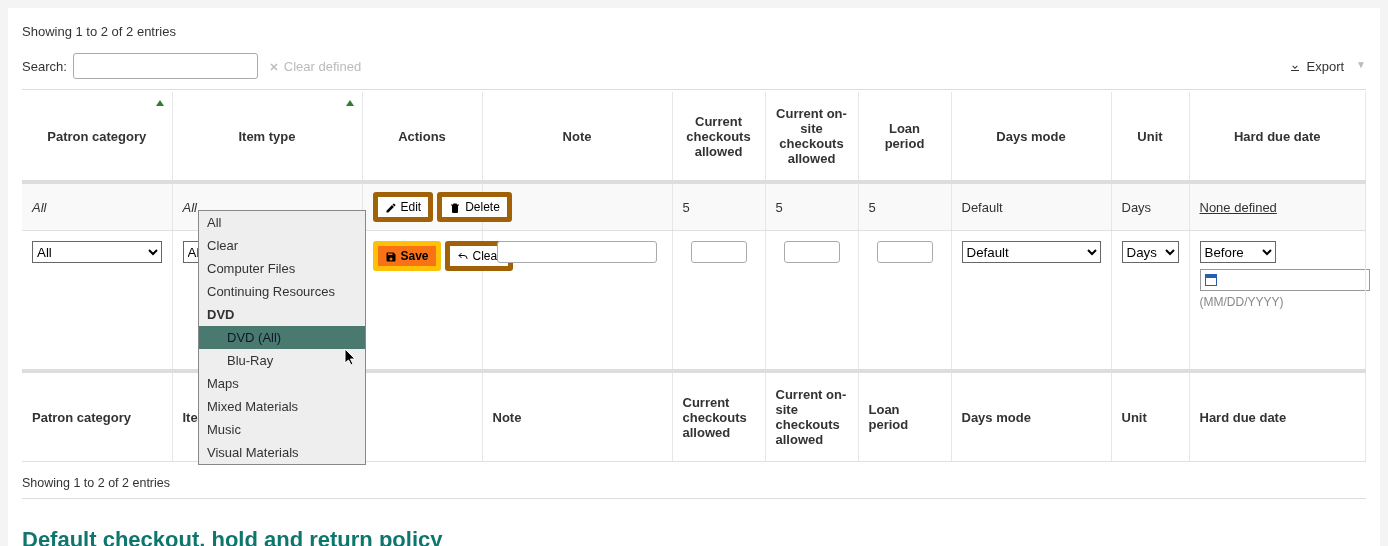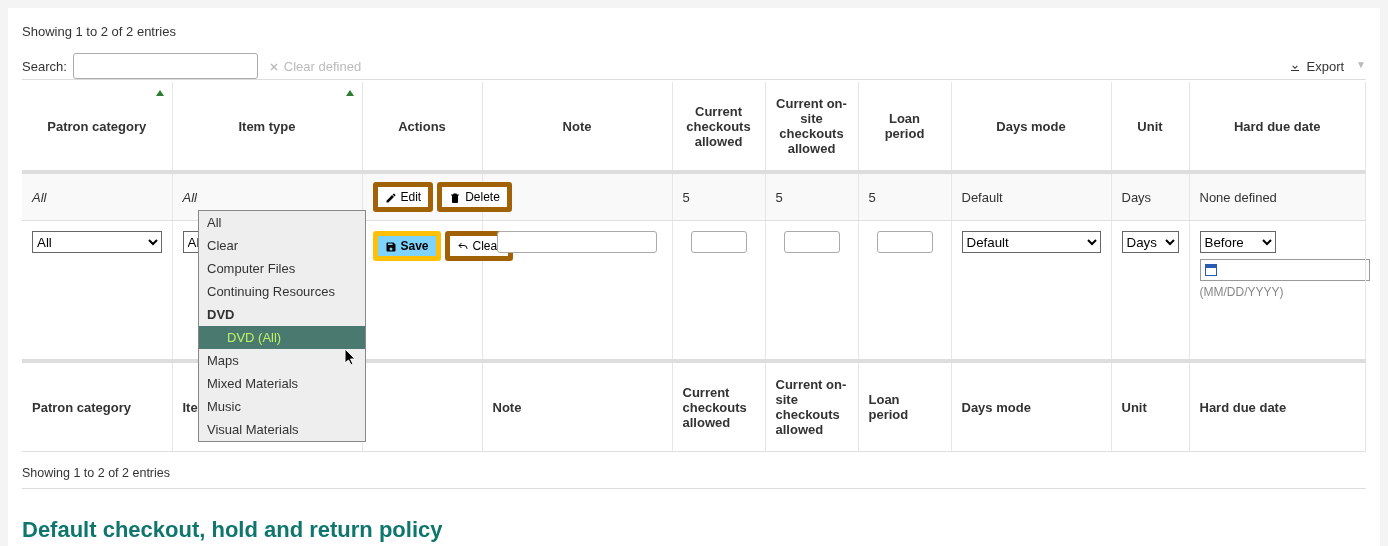--- a/index.html
+++ b/index.html
@@ -12,21 +12,21 @@
 }
 .panel {
   background: #fff;
   padding: 10px 14px 20px;
 }
 .entries-top { margin: 6px 0 14px; font-size: 13px; color: #333; }
 .search-row {
   display: flex;
   align-items: center;
   border-bottom: 1px solid #ddd;
-  padding-bottom: 0;
+  padding-bottom: 10px;
   margin-bottom: 0;
 }
 .search-row label { margin-right: 6px; }
 .search-row input[type=text] {
   width: 185px;
   height: 26px;
   border: 1px solid #aaa;
   border-radius: 3px;
   padding: 2px 6px;
 }
@@ -101,21 +101,21 @@
   align-items: center;
   gap: 4px;
   border: 5px solid #a16207;
   background: #fff;
   border-radius: 3px;
   padding: 3px 7px;
   font-size: 12px;
   cursor: pointer;
 }
 .btn-save {
-  background: #7dd3fc;
+  background: #f97316;
   border-color: #ffc107;
   font-weight: 600;
 }
 .btn-group { display: flex; gap: 4px; }
 
 select.full {
   width: 100%;
   height: 22px;
   border: 1px solid #666;
   background: #fff;
@@ -174,21 +174,21 @@
   z-index: 50;
 }
 .dropdown .opt {
   padding: 4px 8px;
   cursor: pointer;
 }
 .dropdown .opt.group { font-weight: 700; }
 .dropdown .opt.child { padding-left: 28px; }
 .dropdown .opt.selected {
   background: #4a7a6f;
-  color: #bef264;
+  color: #0f172a;
 }
 .cursor-ptr {
   position: absolute;
   left: 336px;
   top: 340px;
   font-size: 14px;
   z-index: 60;
 }
 
 .entries-bottom {
@@ -282,21 +282,21 @@
               <span>Delete</span>
             </button>
           </div>
         </td>
         <td></td>
         <td style="font-style:normal;">5</td>
         <td style="font-style:normal;">5</td>
         <td style="font-style:normal;">5</td>
         <td style="font-style:normal;">Default</td>
         <td style="font-style:normal;">Days</td>
-        <td style="font-style:normal;">None defined</td>
+        <td style="font-style:normal;text-decoration:underline;">None defined</td>
       </tr>
 
       <tr class="edit-row">
         <td>
           <select class="full">
             <option>All</option>
           </select>
         </td>
         <td>
           <select class="full">
@@ -361,20 +361,21 @@
   <h2 class="section-heading">Default checkout, hold and return policy</h2>
   <p class="section-desc">You can set a default maximum number of checkouts, hold policy and return policy that will be used if none is defined below for a particular item type or category.</p>
 
   <div class="dropdown" id="itemtype-dropdown">
       <div class="opt">All</div>
       <div class="opt">Clear</div>
       <div class="opt">Computer Files</div>
       <div class="opt">Continuing Resources</div>
       <div class="opt group">DVD</div>
       <div class="opt child selected">DVD (All)</div>
+      <div class="opt child">Blu-Ray</div>
       <div class="opt">Maps</div>
       <div class="opt">Mixed Materials</div>
       <div class="opt">Music</div>
       <div class="opt">Visual Materials</div>
     </div>
   <div class="cursor-ptr">
     <svg width="14" height="18" viewBox="0 0 14 18">
         <path d="M1 1l0 14 3.5-3 2.5 5 2-1-2.5-5 4.5 0z" fill="#000" stroke="#fff" stroke-width="1"></path>
       </svg>
   </div>

